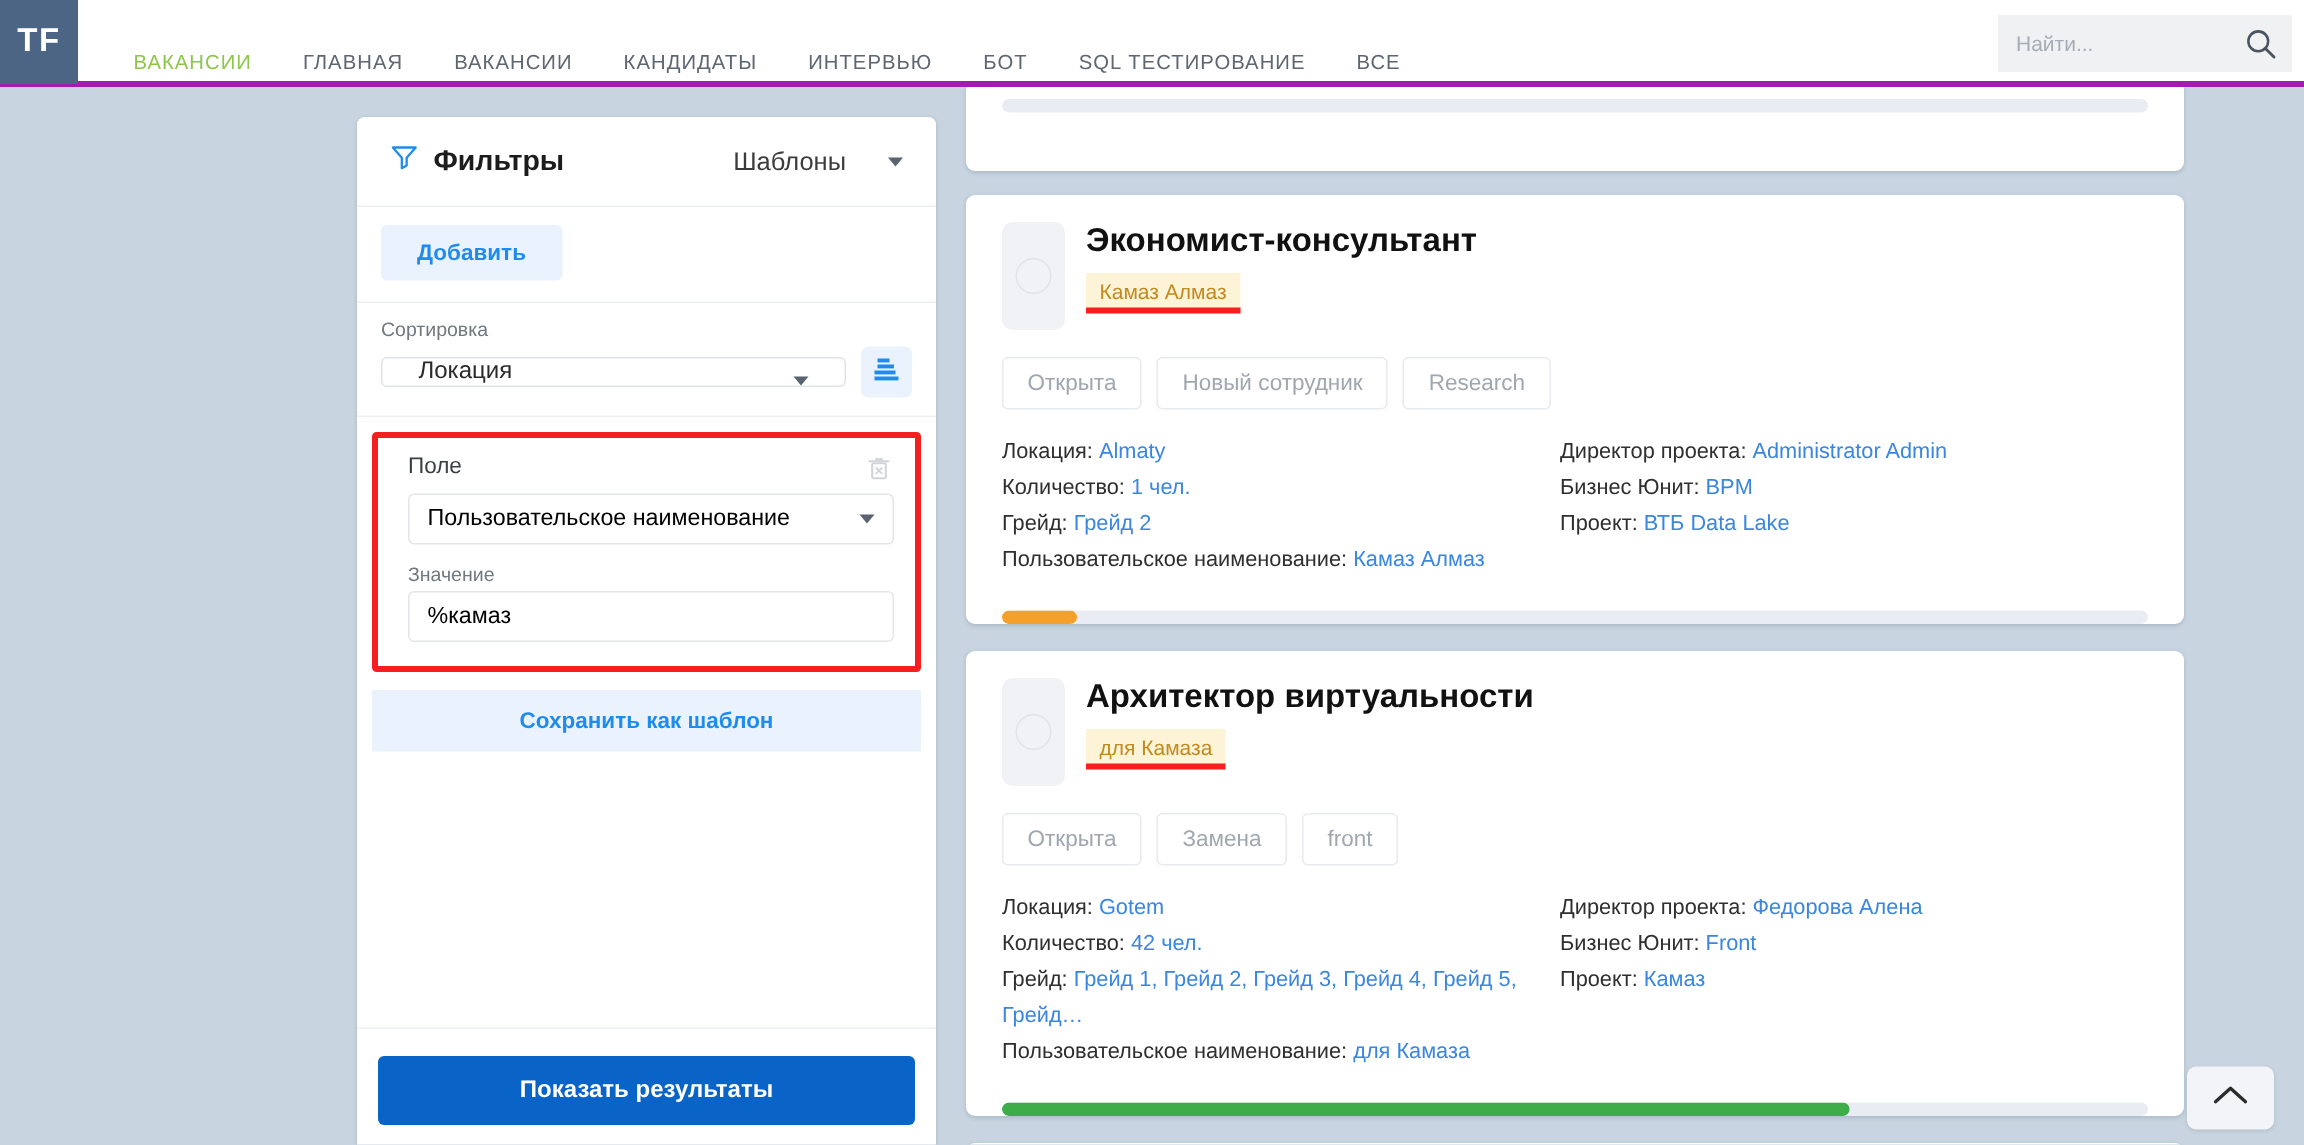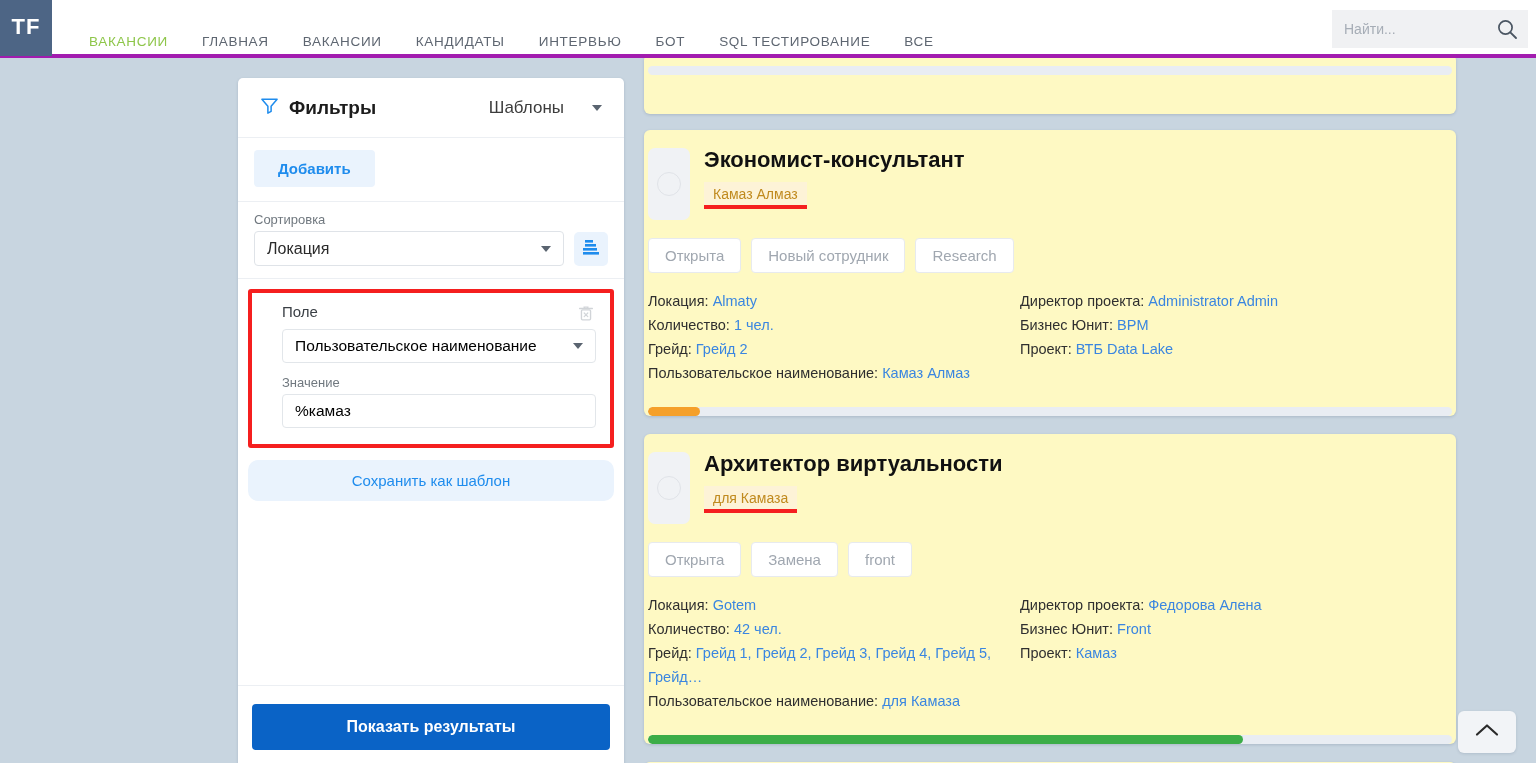--- a/index.html
+++ b/index.html
@@ -70,62 +70,62 @@
   .btn-light{
     background:#eaf3fd; color:#1f8ced; border:0; border-radius:4px;
     font-size:15px; font-weight:bold; padding:10px 24px; cursor:pointer;
     font-family:"Liberation Sans", sans-serif;
   }
 
   .fp-sort{ padding:10px 16px 12px 16px; border-bottom:1px solid #eceff3;}
   .fld-label{ font-size:13px; color:#70787f; margin-bottom:4px; }
   .sort-row{ display:flex; align-items:center; gap:10px; }
   .select{
-    flex:1; height:35px; border:1px solid #dfe3e8; border-radius:4px;
-    background:#fff; display:flex; align-items:center; justify-content:space-between;
-    padding:0 12px; font-size:16px; color:#2b2b2b; cursor:pointer;
+    flex:1; height:20px; border:1px solid #dfe3e8; border-radius:4px;
+    background:#fff; display:flex; align-items:flex-end; justify-content:space-between;
+    padding:0 24px; font-size:16px; color:#2b2b2b; cursor:pointer;
   }
   .sort-icon-btn{
     width:34px;height:34px;border-radius:5px;background:#eaf3fd;
     display:flex;align-items:center;justify-content:center;cursor:pointer;
   }
 
   
   .annot{
     margin:10px 10px 0 10px; border:4px solid #f51f1f; border-radius:3px;
-    padding:10px 14px 16px 30px;
+    padding:10px 14px 16px 20px;
   }
   .annot-top{ display:flex; justify-content:space-between; align-items:flex-start; }
   .annot-top .fld-label{ font-size:15px; color:#3a3f45; }
   .trash-icon{ cursor:pointer; opacity:.45; }
   .input-box{
     height:34px; border:1px solid #e2e6ea; border-radius:4px; background:#fff;
     display:flex; align-items:center; justify-content:space-between; padding:0 12px;
     font-size:15.5px; color:#000000; margin-top:2px;
   }
   .annot .fld-label.v{ margin-top:12px; }
 
   .save-tpl{
     margin:12px 10px 0 10px; background:#eaf3fd; color:#1f8ced;
-    text-align:center; border-radius:10px; padding:12px 0;
-    font-size:15px; font-weight:normal; cursor:pointer;
+    text-align:center; border-radius:0; padding:12px 0;
+    font-size:15px; font-weight:bold; cursor:pointer;
   }
   .fp-spacer{ flex:1; }
   .fp-foot{ border-top:1px solid #eceff3; padding:18px 14px; }
   .btn-primary{
     width:100%; background:#0a63c6; color:#fff; border:0; border-radius:4px;
     font-size:16px; font-weight:bold; padding:14px 0; cursor:pointer;
     font-family:"Liberation Sans", sans-serif;
   }
 
   
   .results{ position:absolute; left:644px; top:0; width:812px; height:705px; }
   .card{
-    background:#fef9c3; border-radius:6px; box-shadow:0 1px 3px rgba(40,60,90,.18);
-    margin-bottom:16px; padding:0 4px;
+    background:#ffffff; border-radius:6px; box-shadow:0 1px 3px rgba(40,60,90,.18);
+    margin-bottom:16px; padding:0 24px;
   }
   .card.partial-top{ height:60px; margin-top:-4px; padding-top:12px; }
   .card.partial-bottom{ height:26px; margin-bottom:0; }
 
   .card-head{ display:flex; gap:14px; padding-top:18px; }
   .avatar{
     width:42px; height:72px; background:#f0f2f5; border-radius:7px; flex:0 0 42px;
     display:flex; align-items:center; justify-content:center;
   }
   .avatar-circle{ width:24px;height:24px;border-radius:50%;border:1.5px solid #e0e3e8; }

